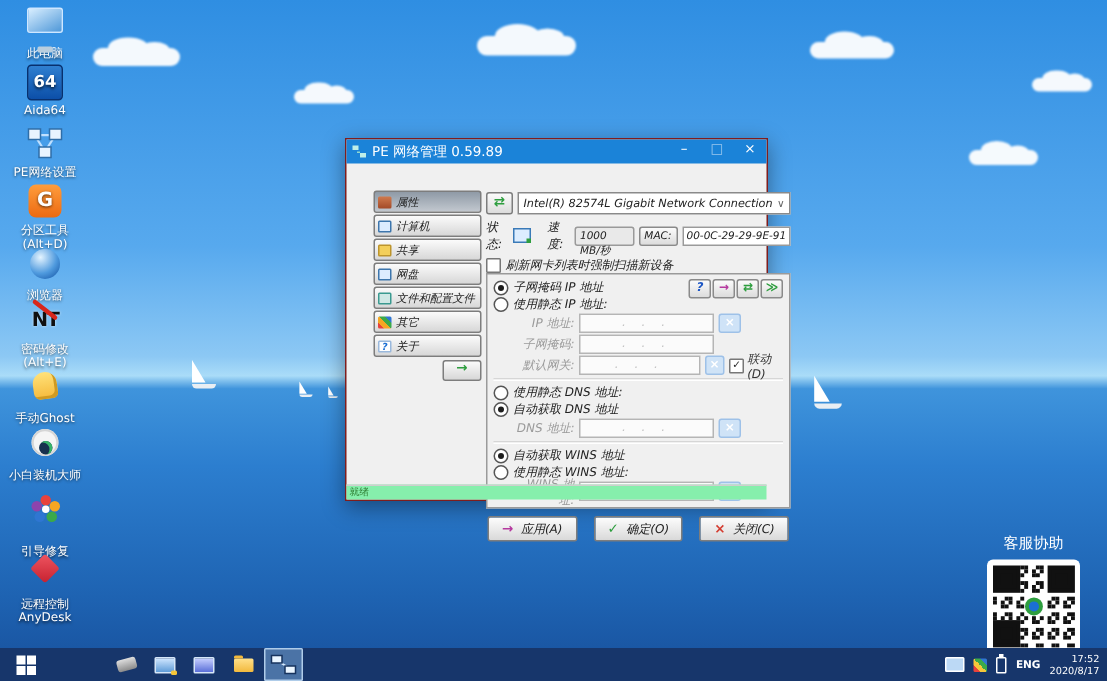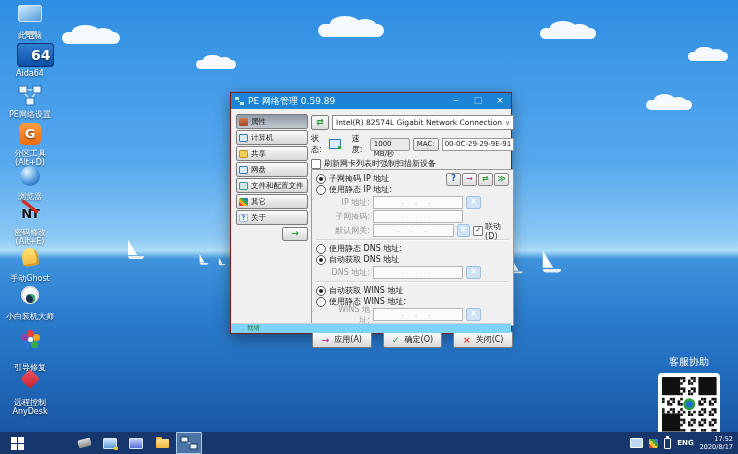--- a/index.html
+++ b/index.html
@@ -21,22 +21,22 @@
 
   
   .dicon{position:absolute;width:56px;text-align:center;color:#fff;font-size:8px;
     line-height:9px;text-shadow:0 1px 2px rgba(0,0,0,.65);cursor:default;}
   .art{position:relative;width:26px;height:24px;margin:0 auto 2px;}
   .art-pc{width:22px;height:15px;margin:3px auto 7px;border:1px solid #cfe7ff;border-radius:2px;
     background:linear-gradient(150deg,#d8eeff,#4f98d8);}
   .art-pc::after{content:"";position:absolute;left:50%;bottom:-6px;transform:translateX(-50%);
     width:10px;height:4px;background:#b9cede;border-radius:1px;}
   .art-aida{width:22px;height:22px;margin:1px auto;background:linear-gradient(#2f7fd0,#0c4fa8);
-    border:1px solid #08306e;border-radius:3px;color:#fff;font-weight:bold;font-size:14px;
-    line-height:22px;text-align:left;padding-left:13px;}
+    border:1px solid #08306e;border-radius:3px;color:#fff;font-weight:bold;font-size:11px;
+    line-height:22px;text-align:center;}
   .art-net svg{display:block;margin:0 auto;}
   .art-dg{width:22px;height:22px;margin:1px auto;background:linear-gradient(#ff9d3c,#ec6a12);
     border-radius:5px;color:#fff;font-weight:bold;font-size:13px;line-height:22px;text-align:center;}
   .art-browser{width:20px;height:20px;margin:2px auto;border-radius:50%;
     background:radial-gradient(circle at 35% 28%,#e4f4ff,#4f9ade 55%,#1c5fae 90%);}
   .art-nt{color:#101010;font-weight:bold;font-size:13px;line-height:24px;letter-spacing:-1px;
     text-shadow:0 0 2px rgba(255,255,255,.7);}
   .art-nt::after{content:"";position:absolute;left:3px;top:3px;width:20px;height:3px;
     background:#d8271c;transform:rotate(38deg);border-radius:2px;}
   .art-ghost{width:16px;height:18px;margin:2px auto;background:linear-gradient(#ffe27a,#f5b93a);
@@ -62,21 +62,21 @@
     border:1px solid #7f1d1d;box-shadow:0 4px 14px rgba(0,0,0,.4);font-size:8px;color:#222;}
   .titlebar{height:16px;background:#1b83d8;color:#fff;display:flex;align-items:center;
     padding:0 2px 0 4px;font-size:9px;gap:4px;}
   .t-ic{width:9px;height:8px;position:relative;flex:none;}
   .t-ic::before{content:"";position:absolute;left:0;top:0;width:4px;height:3px;background:#bfeee8;}
   .t-ic::after{content:"";position:absolute;right:0;bottom:0;width:4px;height:3px;background:#bfeee8;
     box-shadow:-3px -2px 0 -1px #8fd8cf;}
   .t-title{flex:1;white-space:nowrap;overflow:hidden;}
   .t-btn{width:18px;height:14px;text-align:center;line-height:13px;font-size:9px;color:#fff;}
   .t-btn.dim{opacity:.55;}
-  .winbody{display:flex;padding:5px;height:203px;}
+  .winbody{display:flex;padding:18px;height:203px;font-style:italic;}
 
   .sidebar{width:72px;display:flex;flex-direction:column;gap:1px;flex:none;}
   .side-btn{height:13px;border:1px solid #7d7d7d;border-radius:2px;display:flex;align-items:center;
     gap:3px;padding:0 2px;font-size:7.5px;background:linear-gradient(#fbfbfb,#d7d7d7);white-space:nowrap;overflow:hidden;}
   .side-btn.active{background:linear-gradient(#8f9aa6,#c2c8cf);}
   .si{width:9px;height:8px;border-radius:1px;flex:none;}
   .si-props{background:linear-gradient(#d07a4e,#a34a28);}
   .si-computer,.si-drives{background:#dcecff;border:1px solid #3d76ad;box-sizing:border-box;}
   .si-share{background:#f3cf5a;border:1px solid #bd952c;box-sizing:border-box;}
   .si-files{background:#cfe8e5;border:1px solid #3a9a90;box-sizing:border-box;}
@@ -134,22 +134,22 @@
     font-size:8px;line-height:10px;text-align:center;letter-spacing:4px;}
   .clear-btn{width:13px;height:11px;border:1px solid #9ec1e8;background:#cfe3f7;color:#fff;
     font-weight:bold;font-size:8px;line-height:10px;text-align:center;border-radius:2px;}
   .hr{border-top:1px solid #d6d6d6;border-bottom:1px solid #fff;margin:2px 0;}
   .linked{color:#333;display:flex;align-items:center;gap:2px;}
 
   .footer{display:flex;gap:11px;margin-top:5px;padding:0 1px;}
   .btn{flex:1;height:15px;border:1px solid #7d7d7d;border-radius:2px;display:flex;align-items:center;
     justify-content:center;gap:5px;background:linear-gradient(#fdfdfd,#d9d9d9);font-size:8px;}
   .btn .bi{font-weight:bold;font-size:9px;}
-  .wstatus{position:absolute;left:0;right:0;bottom:0;height:9px;background:#7dd3fc;
-    border-top:1px solid #cfcfcf;font-size:6.5px;line-height:9px;color:#2e7d32;padding:0 16px;margin-top:36px;}
+  .wstatus{position:absolute;left:0;right:0;bottom:0;height:9px;background:#86efac;
+    border-top:1px solid #cfcfcf;font-size:6.5px;line-height:9px;color:#2e7d32;padding:0 2px;margin-top:36px;}
 
   
   .taskbar{position:absolute;left:0;top:432px;width:738px;height:22px;background:#17366b;
     display:flex;align-items:center;color:#fff;}
   .start{width:34px;height:22px;display:flex;align-items:center;justify-content:center;}
   .flag{width:13px;height:13px;display:grid;grid-template-columns:6px 6px;grid-template-rows:6px 6px;gap:1px;}
   .flag div{background:#fff;}
   .task-ic{width:24px;height:20px;display:flex;align-items:center;justify-content:center;margin:0 1px;}
   .tb-gray{width:13px;height:8px;background:linear-gradient(#dedede,#8a8a8a);border-radius:2px;transform:rotate(-15deg);}
   .tb-mon{width:12px;height:9px;border:1px solid #d5e6f8;border-radius:1px;position:relative;}

